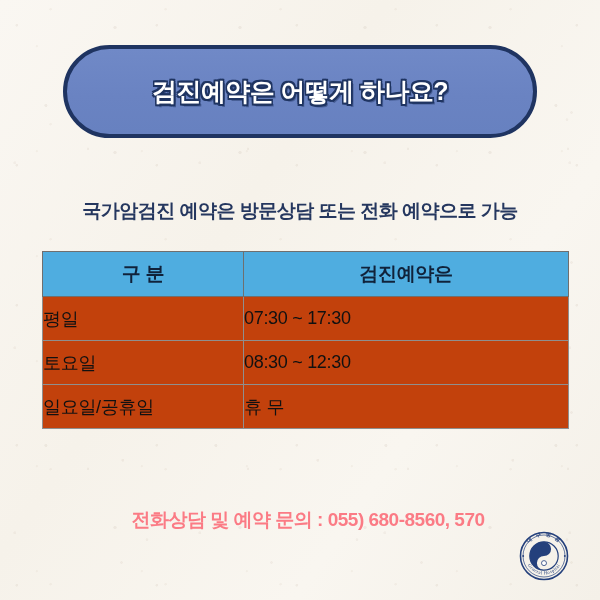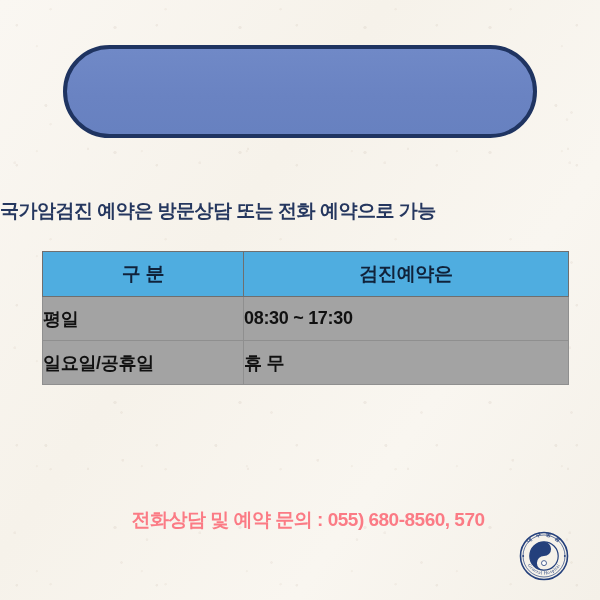--- a/index.html
+++ b/index.html
@@ -69,21 +69,21 @@
        0 -1.6px 0 #1f3461, 0 1.6px 0 #1f3461,
        2.4px 2.6px 0 rgba(31,52,97,0.45);
   }
 
   
   .subtitle {
     position: absolute;
     left: 0;
     top: 198px;
     width: 600px;
-    text-align: left;
+    text-align: center;
     color: #25375f;
     font-size: 19px;
     font-weight: bold;
     letter-spacing: -0.5px;
     white-space: nowrap;
   }
 
   
   .schedule-table {
     position: absolute;
@@ -105,22 +105,22 @@
   }
   .schedule-table thead th {
     background: #4fade0;
     color: #10223a;
     font-weight: bold;
     height: 44px;
     font-size: 19px;
     border-color: #6f6f6f;
   }
   .schedule-table tbody td {
-    background: #a3a3a3;
-    font-weight: bold;
+    background: #c2410c;
+    font-weight: normal;
   }
   .col-label { width: 200px; }
   .col-value { width: 324px; }
 
   
   .footer {
     position: absolute;
     left: 8px;
     top: 506px;
     width: 600px;
@@ -144,35 +144,40 @@
     height: 64px;
   }
   .logo svg { display: block; }
 </style>
 </head>
 <body>
 
 <div class="poster">
 
   <div class="banner">
+    <div class="banner-line">검진예약은 어떻게 하나요?</div>
   </div>
 
   <div class="subtitle">국가암검진 예약은 방문상담 또는 전화 예약으로 가능</div>
 
   <table class="schedule-table">
     <thead>
       <tr>
         <th class="col-label">구 분</th>
         <th class="col-value">검진예약은</th>
       </tr>
     </thead>
     <tbody>
       <tr>
         <td>평일</td>
-        <td>08:30 ~ 17:30</td>
+        <td>07:30 ~ 17:30</td>
+      </tr>
+      <tr>
+        <td>토요일</td>
+        <td>08:30 ~ 12:30</td>
       </tr>
       <tr>
         <td>일요일/공휴일</td>
         <td>휴 무</td>
       </tr>
     </tbody>
   </table>
 
   <div class="footer">
     <div class="footer-line">전화상담 및 예약 문의 : 055) 680-8560, 570</div>

